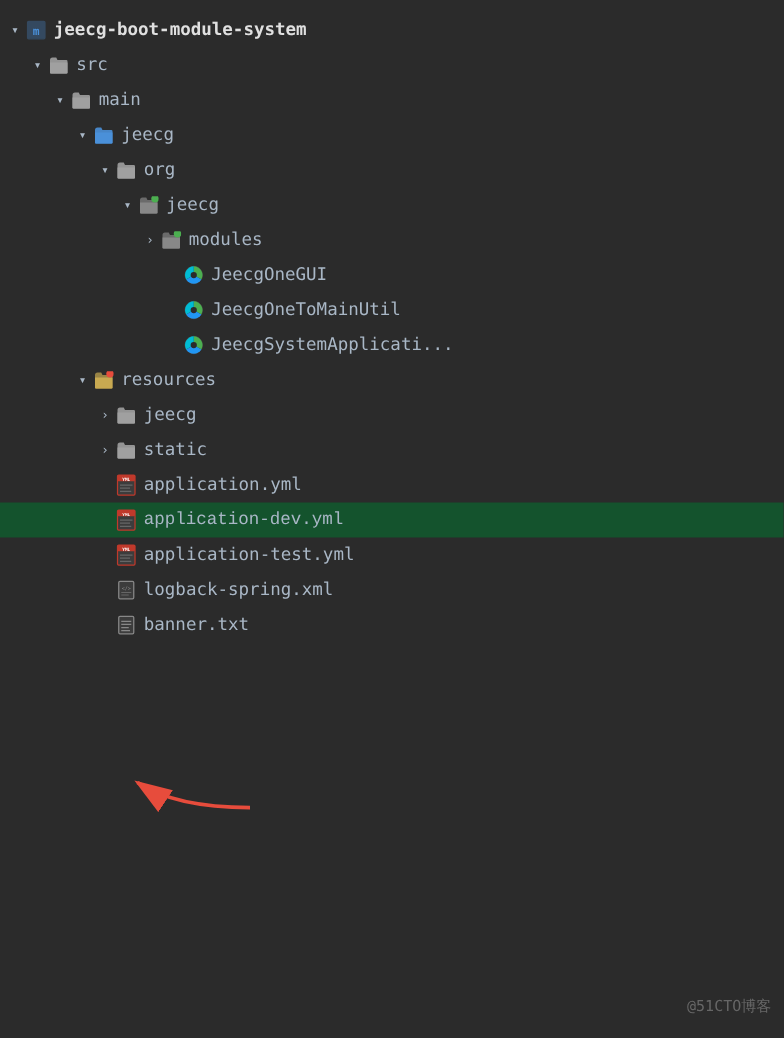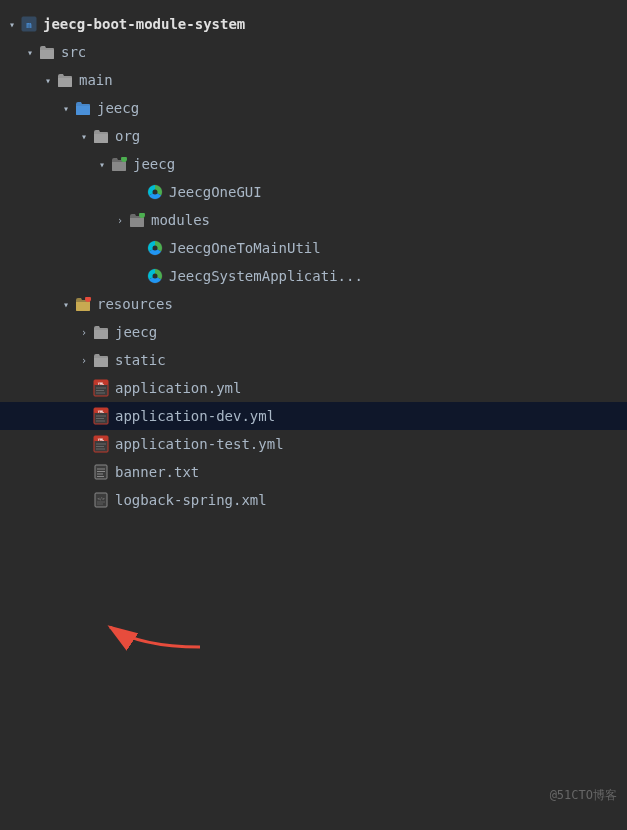--- a/index.html
+++ b/index.html
@@ -22,21 +22,22 @@
     .tree-item {
       display: flex;
       align-items: center;
       height: 28px;
       padding-right: 10px;
       cursor: pointer;
       white-space: nowrap;
     }
 
     .tree-item.selected {
-      background-color: #0f172a;
+      background-color: #14532d;
+      font-family: Liberation Mono, monospace;
     }
 
     .tree-item .indent {
       display: inline-block;
       flex-shrink: 0;
     }
 
     .tree-item .chevron {
       display: inline-flex;
       align-items: center;
@@ -77,21 +78,21 @@
     
     .arrow-annotation {
       position: absolute;
       bottom: 170px;
       left: 60px;
       pointer-events: none;
     }
 
     .watermark {
       position: absolute;
-      bottom: 26px;
+      bottom: 16px;
       right: 10px;
       color: #666;
       font-size: 12px;
     }
   </style>
 </head>
 <body>
 
 <div class="tree-container">
 <div class="tree-item">
@@ -153,46 +154,46 @@
       <span class="indent" style="width: 94px;"></span>
       <span class="chevron expanded"></span>
       <span class="icon">
         <svg viewBox="0 0 16 14" width="16" height="14" xmlns="http://www.w3.org/2000/svg">
     <path d="M1 3 Q1 1 3 1 L6 1 L7 3 L14 3 Q15 3 15 4 L15 13 Q15 14 14 14 L2 14 Q1 14 1 13 Z" fill="#888" opacity="0.7"></path>
     <path d="M1 5 L15 5 L15 13 Q15 14 14 14 L2 14 Q1 14 1 13 Z" fill="#888"></path>
     <circle cx="13" cy="2" r="3" fill="#4caf50"></circle>
   </svg>
       </span>
       <span class="label">jeecg</span>
+    </div>
+    <div class="tree-item">
+      <span class="indent" style="width: 112px;"></span>
+      <span class="chevron collapsed"></span>
+      <span class="icon">
+        <svg viewBox="0 0 16 14" width="16" height="14" xmlns="http://www.w3.org/2000/svg">
+    <path d="M1 3 Q1 1 3 1 L6 1 L7 3 L14 3 Q15 3 15 4 L15 13 Q15 14 14 14 L2 14 Q1 14 1 13 Z" fill="#888" opacity="0.7"></path>
+    <path d="M1 5 L15 5 L15 13 Q15 14 14 14 L2 14 Q1 14 1 13 Z" fill="#888"></path>
+    <circle cx="13" cy="2" r="3" fill="#4caf50"></circle>
+  </svg>
+      </span>
+      <span class="label">modules</span>
     </div>
     <div class="tree-item">
       <span class="indent" style="width: 130px;"></span>
       <span class="chevron empty"></span>
       <span class="icon">
         <svg viewBox="0 0 16 16" width="16" height="16" xmlns="http://www.w3.org/2000/svg">
     <circle cx="8" cy="8" r="7" fill="#2b2b2b" stroke="#555" stroke-width="0.5"></circle>
     <path d="M8 8 L8 1 A7 7 0 0 1 14.06 11.5 Z" fill="#4caf50"></path>
     <path d="M8 8 L14.06 11.5 A7 7 0 0 1 1.94 11.5 Z" fill="#2196f3"></path>
     <path d="M8 8 L1.94 11.5 A7 7 0 0 1 8 1 Z" fill="#00bcd4"></path>
     <circle cx="8" cy="8" r="2.5" fill="#2b2b2b"></circle>
   </svg>
       </span>
       <span class="label">JeecgOneGUI</span>
-    </div>
-    <div class="tree-item">
-      <span class="indent" style="width: 112px;"></span>
-      <span class="chevron collapsed"></span>
-      <span class="icon">
-        <svg viewBox="0 0 16 14" width="16" height="14" xmlns="http://www.w3.org/2000/svg">
-    <path d="M1 3 Q1 1 3 1 L6 1 L7 3 L14 3 Q15 3 15 4 L15 13 Q15 14 14 14 L2 14 Q1 14 1 13 Z" fill="#888" opacity="0.7"></path>
-    <path d="M1 5 L15 5 L15 13 Q15 14 14 14 L2 14 Q1 14 1 13 Z" fill="#888"></path>
-    <circle cx="13" cy="2" r="3" fill="#4caf50"></circle>
-  </svg>
-      </span>
-      <span class="label">modules</span>
     </div>
     <div class="tree-item">
       <span class="indent" style="width: 130px;"></span>
       <span class="chevron empty"></span>
       <span class="icon">
         <svg viewBox="0 0 16 16" width="16" height="16" xmlns="http://www.w3.org/2000/svg">
     <circle cx="8" cy="8" r="7" fill="#2b2b2b" stroke="#555" stroke-width="0.5"></circle>
     <path d="M8 8 L8 1 A7 7 0 0 1 14.06 11.5 Z" fill="#4caf50"></path>
     <path d="M8 8 L14.06 11.5 A7 7 0 0 1 1.94 11.5 Z" fill="#2196f3"></path>
     <path d="M8 8 L1.94 11.5 A7 7 0 0 1 8 1 Z" fill="#00bcd4"></path>
@@ -293,40 +294,40 @@
   </svg>
       </span>
       <span class="label">application-test.yml</span>
     </div>
     <div class="tree-item">
       <span class="indent" style="width: 76px;"></span>
       <span class="chevron empty"></span>
       <span class="icon">
         <svg viewBox="0 0 14 16" width="14" height="16" xmlns="http://www.w3.org/2000/svg">
     <rect x="1" y="1" width="12" height="14" rx="1" fill="#3c3c3c" stroke="#888" stroke-width="1"></rect>
+    <text x="7" y="8" font-size="4" fill="#888" text-anchor="middle">&lt;/&gt;</text>
+    <line x1="3" y1="10" x2="11" y2="10" stroke="#666" stroke-width="0.8"></line>
+    <line x1="3" y1="12" x2="9" y2="12" stroke="#666" stroke-width="0.8"></line>
+  </svg>
+      </span>
+      <span class="label">logback-spring.xml</span>
+    </div>
+    <div class="tree-item">
+      <span class="indent" style="width: 76px;"></span>
+      <span class="chevron empty"></span>
+      <span class="icon">
+        <svg viewBox="0 0 14 16" width="14" height="16" xmlns="http://www.w3.org/2000/svg">
+    <rect x="1" y="1" width="12" height="14" rx="1" fill="#3c3c3c" stroke="#888" stroke-width="1"></rect>
     <line x1="3" y1="5" x2="11" y2="5" stroke="#888" stroke-width="1"></line>
     <line x1="3" y1="7.5" x2="11" y2="7.5" stroke="#888" stroke-width="1"></line>
     <line x1="3" y1="10" x2="9" y2="10" stroke="#888" stroke-width="1"></line>
     <line x1="3" y1="12.5" x2="10" y2="12.5" stroke="#888" stroke-width="1"></line>
   </svg>
       </span>
       <span class="label">banner.txt</span>
-    </div>
-    <div class="tree-item">
-      <span class="indent" style="width: 76px;"></span>
-      <span class="chevron empty"></span>
-      <span class="icon">
-        <svg viewBox="0 0 14 16" width="14" height="16" xmlns="http://www.w3.org/2000/svg">
-    <rect x="1" y="1" width="12" height="14" rx="1" fill="#3c3c3c" stroke="#888" stroke-width="1"></rect>
-    <text x="7" y="8" font-size="4" fill="#888" text-anchor="middle">&lt;/&gt;</text>
-    <line x1="3" y1="10" x2="11" y2="10" stroke="#666" stroke-width="0.8"></line>
-    <line x1="3" y1="12" x2="9" y2="12" stroke="#666" stroke-width="0.8"></line>
-  </svg>
-      </span>
-      <span class="label">logback-spring.xml</span>
     </div>
   </div>
 
 <div class="arrow-annotation">
   <svg width="160" height="60" viewBox="0 0 160 60">
     <defs>
       <marker id="arrowhead" markerWidth="10" markerHeight="7" refX="9" refY="3.5" orient="auto">
         <polygon points="0 0, 10 3.5, 0 7" fill="#e74c3c"></polygon>
       </marker>
     </defs>

